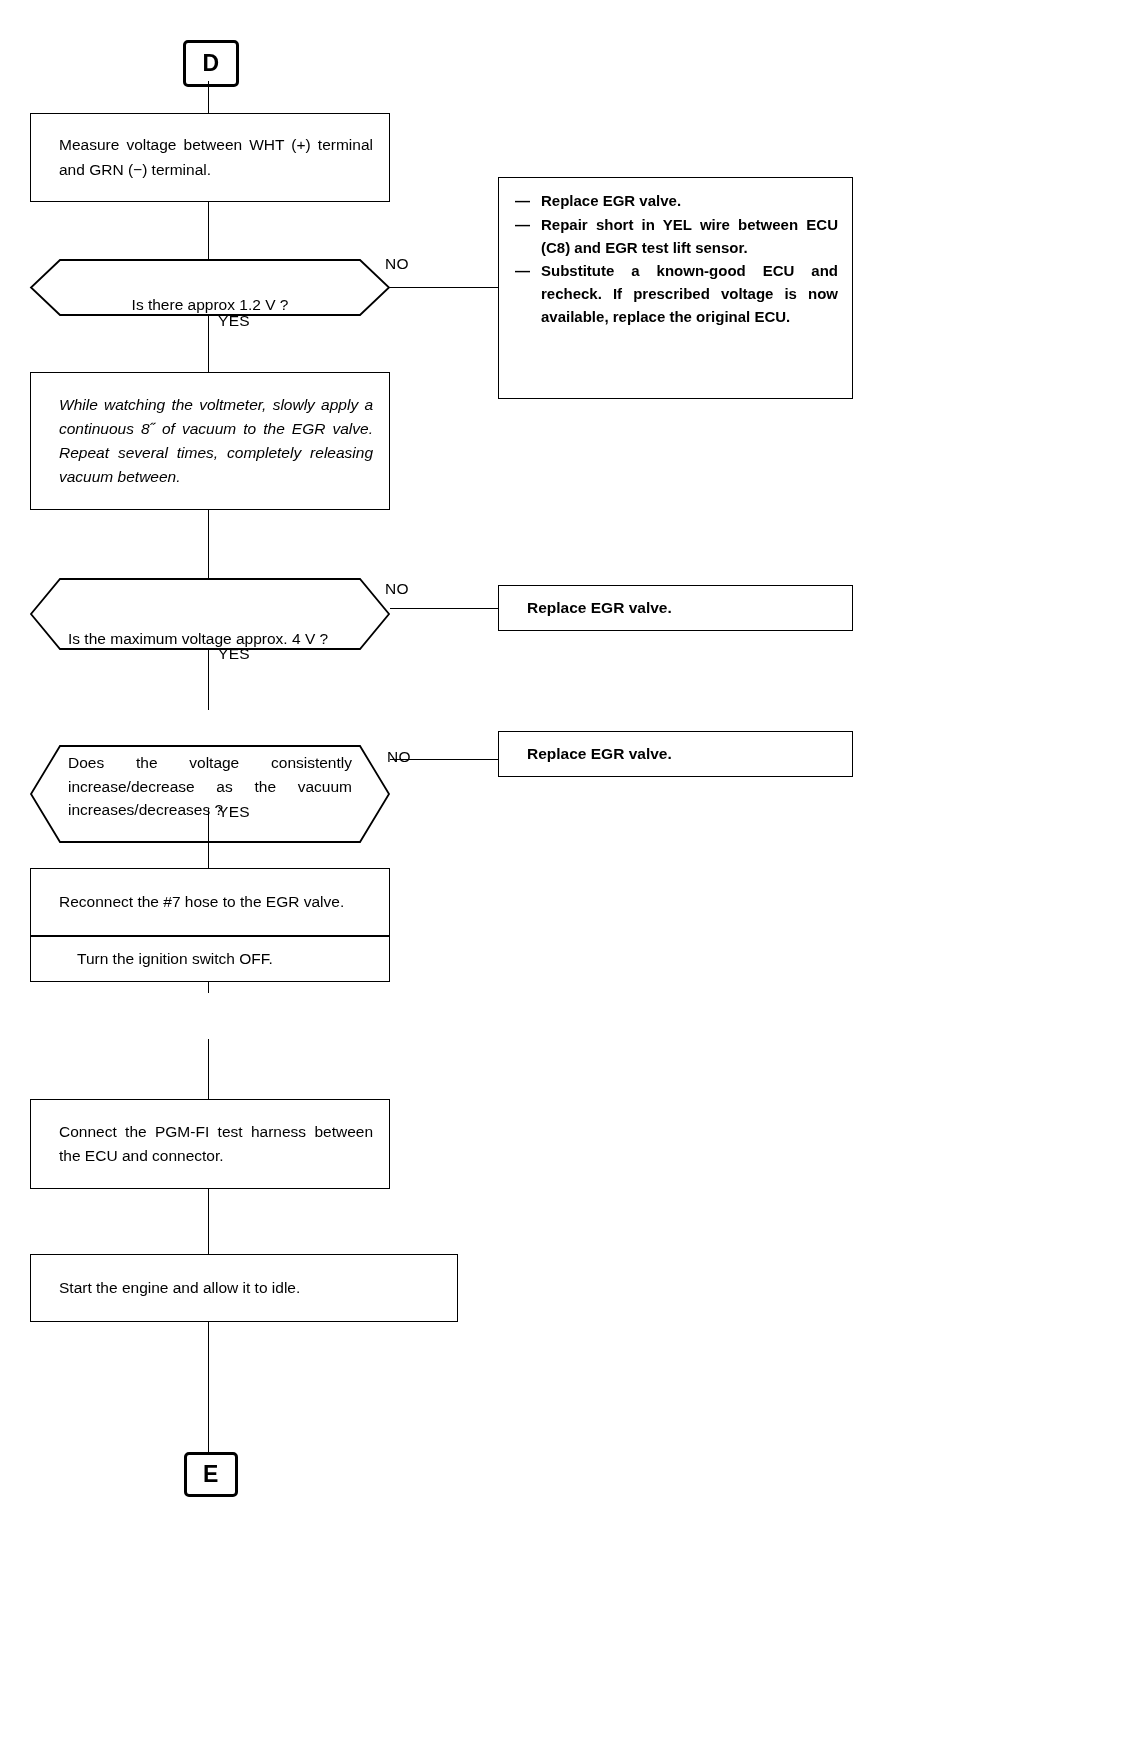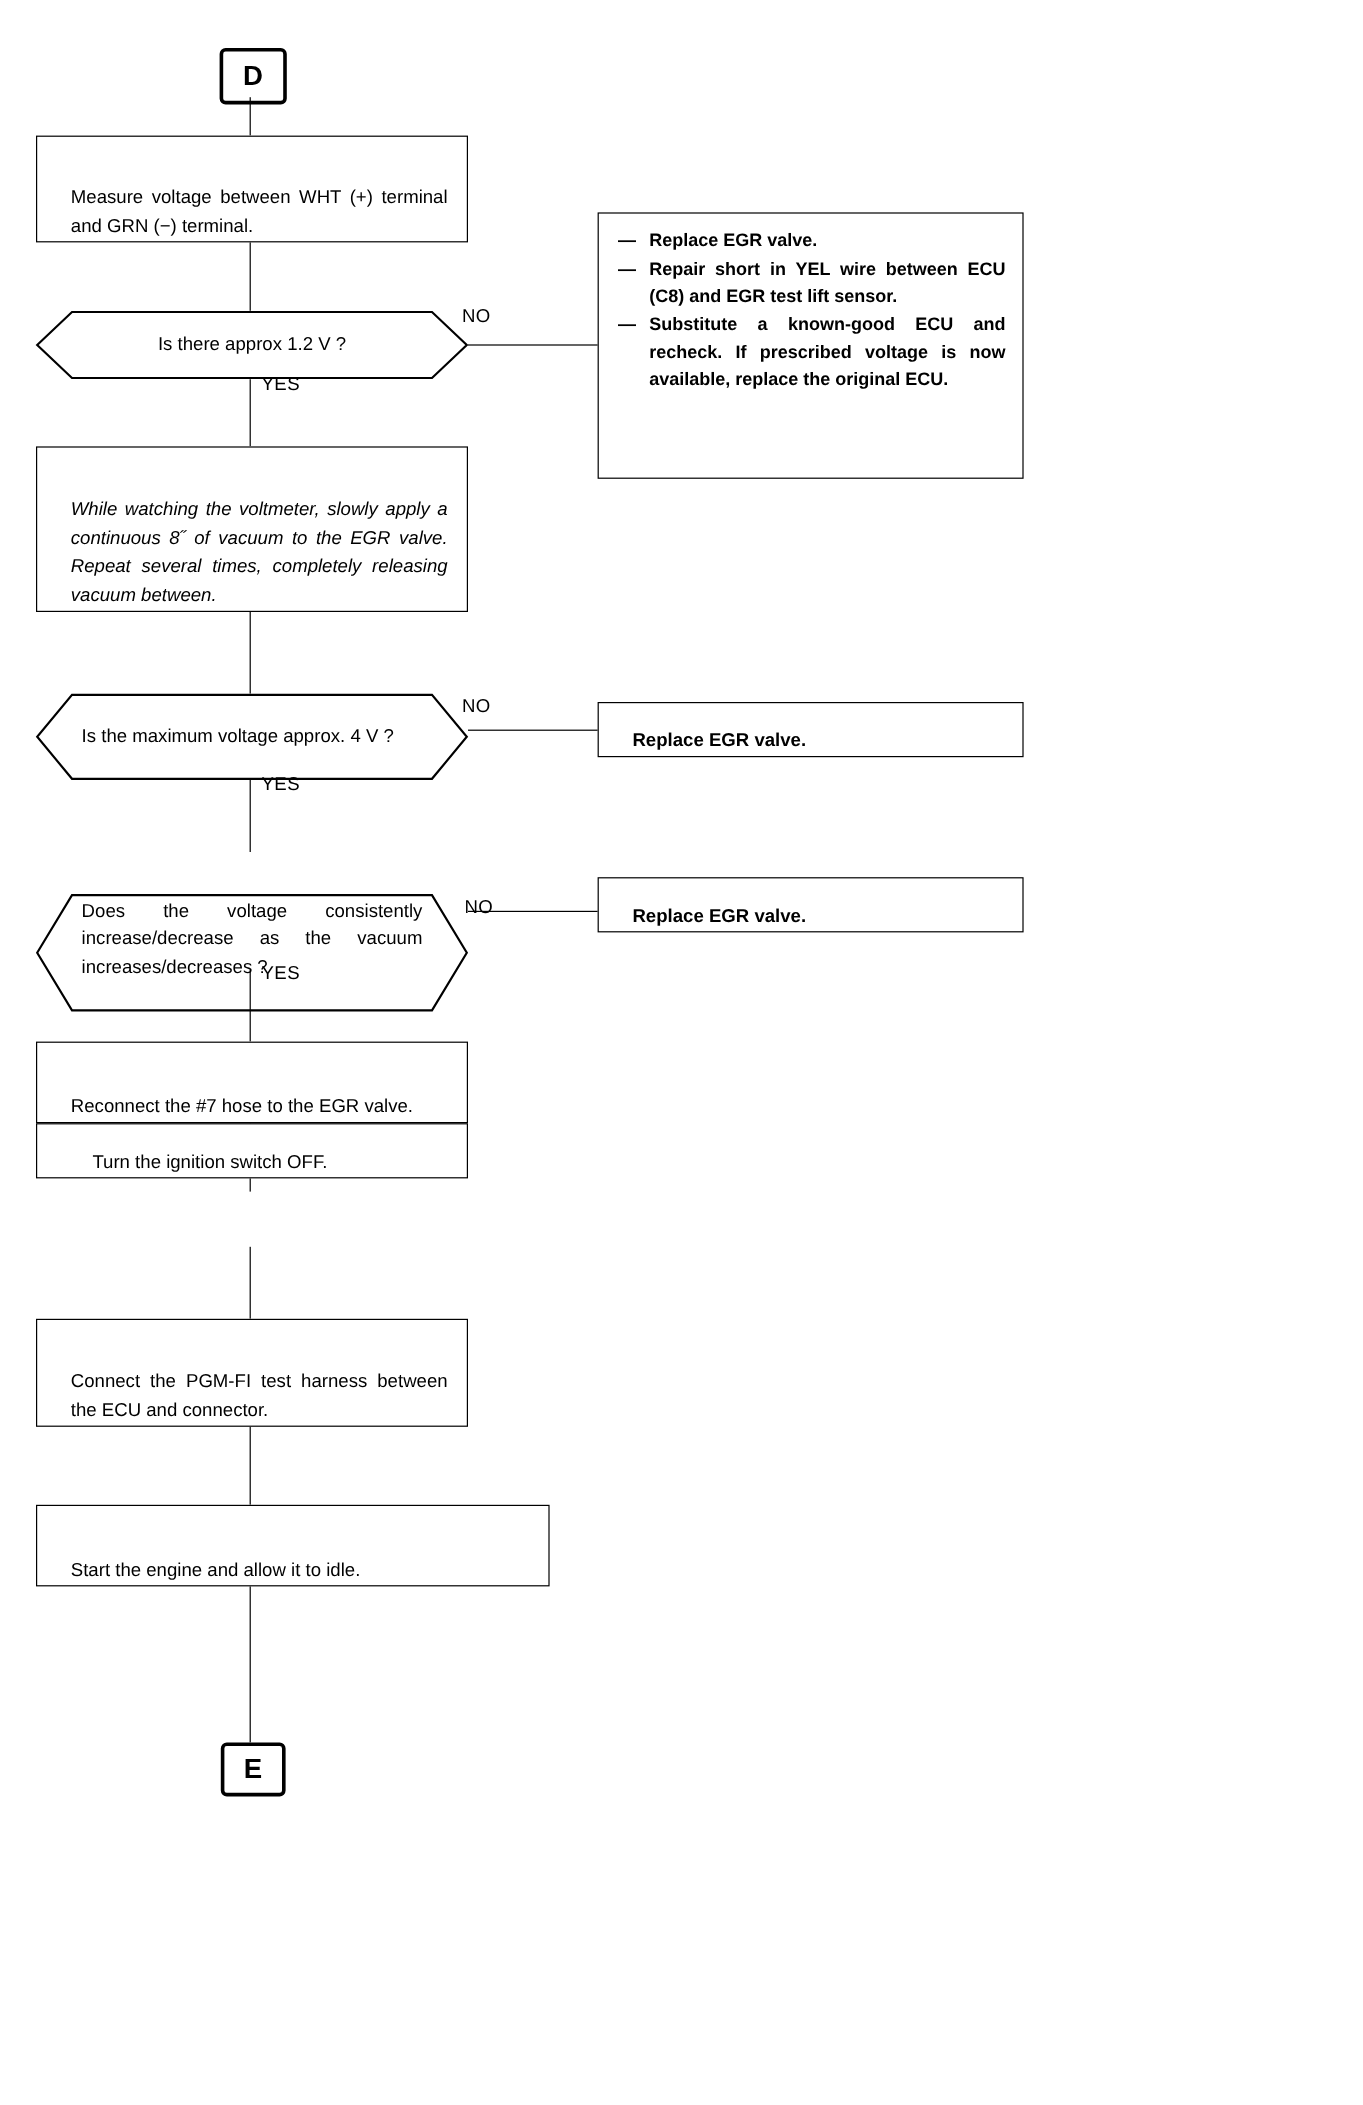--- a/index.html
+++ b/index.html
@@ -33,21 +33,21 @@
     letter-spacing: .5px;
   }
 
   
   .proc {
     position: absolute;
     border: 1.5px solid #000;
     background: #fff;
     box-sizing: border-box;
     display: flex;
-    align-items: flex-end;
+    align-items: center;
   }
   .proc .txt {
     padding: 0 16px 0 28px;
     font-size: 15.5px;
     line-height: 1.55;
     text-align: justify;
     text-justify: inter-word;
     width: 100%;
     box-sizing: border-box;
   }
@@ -100,21 +100,21 @@
     top: 0;
     overflow: visible;
   }
   .decision .dtxt {
     position: absolute;
     left: 38px;
     right: 38px;
     top: 0;
     bottom: 0;
     display: flex;
-    align-items: center;
+    align-items: flex-end;
     font-size: 15.5px;
     line-height: 1.5;
     text-align: justify;
     text-justify: inter-word;
   }
   .decision .dtxt.one {
     justify-content: center;
     text-align: center;
   }
   .decision .dtxt span { width: 100%; display: block; }

